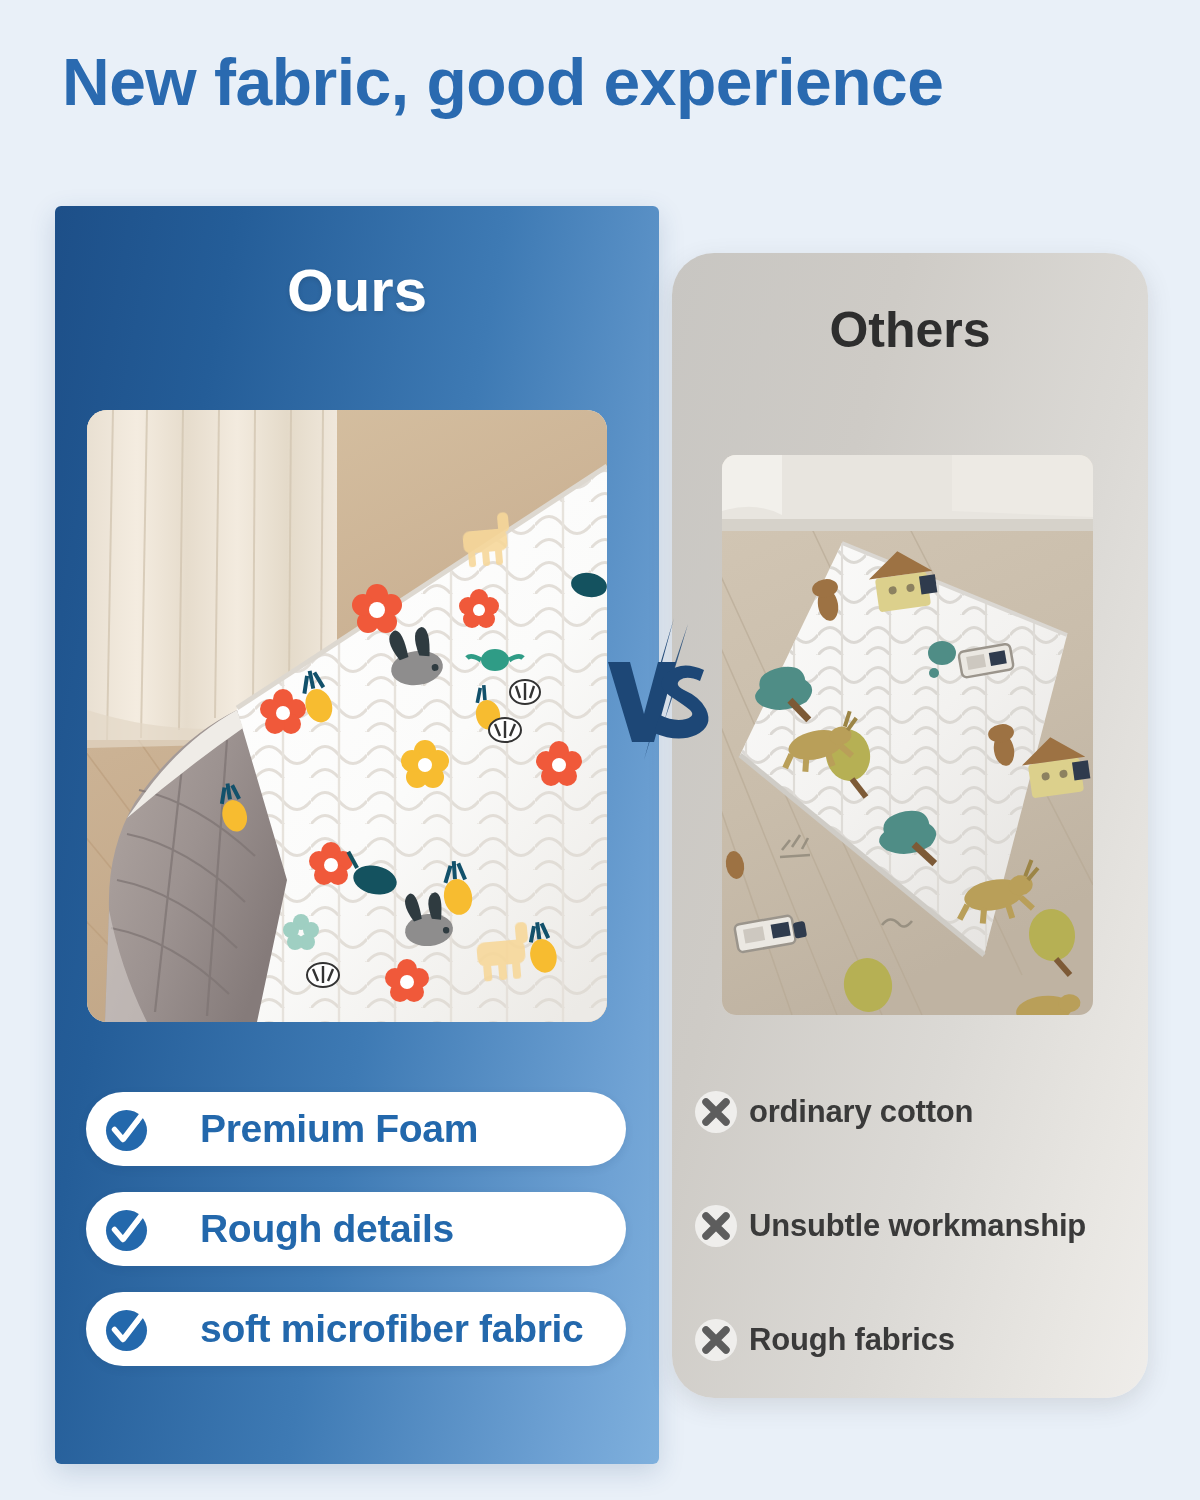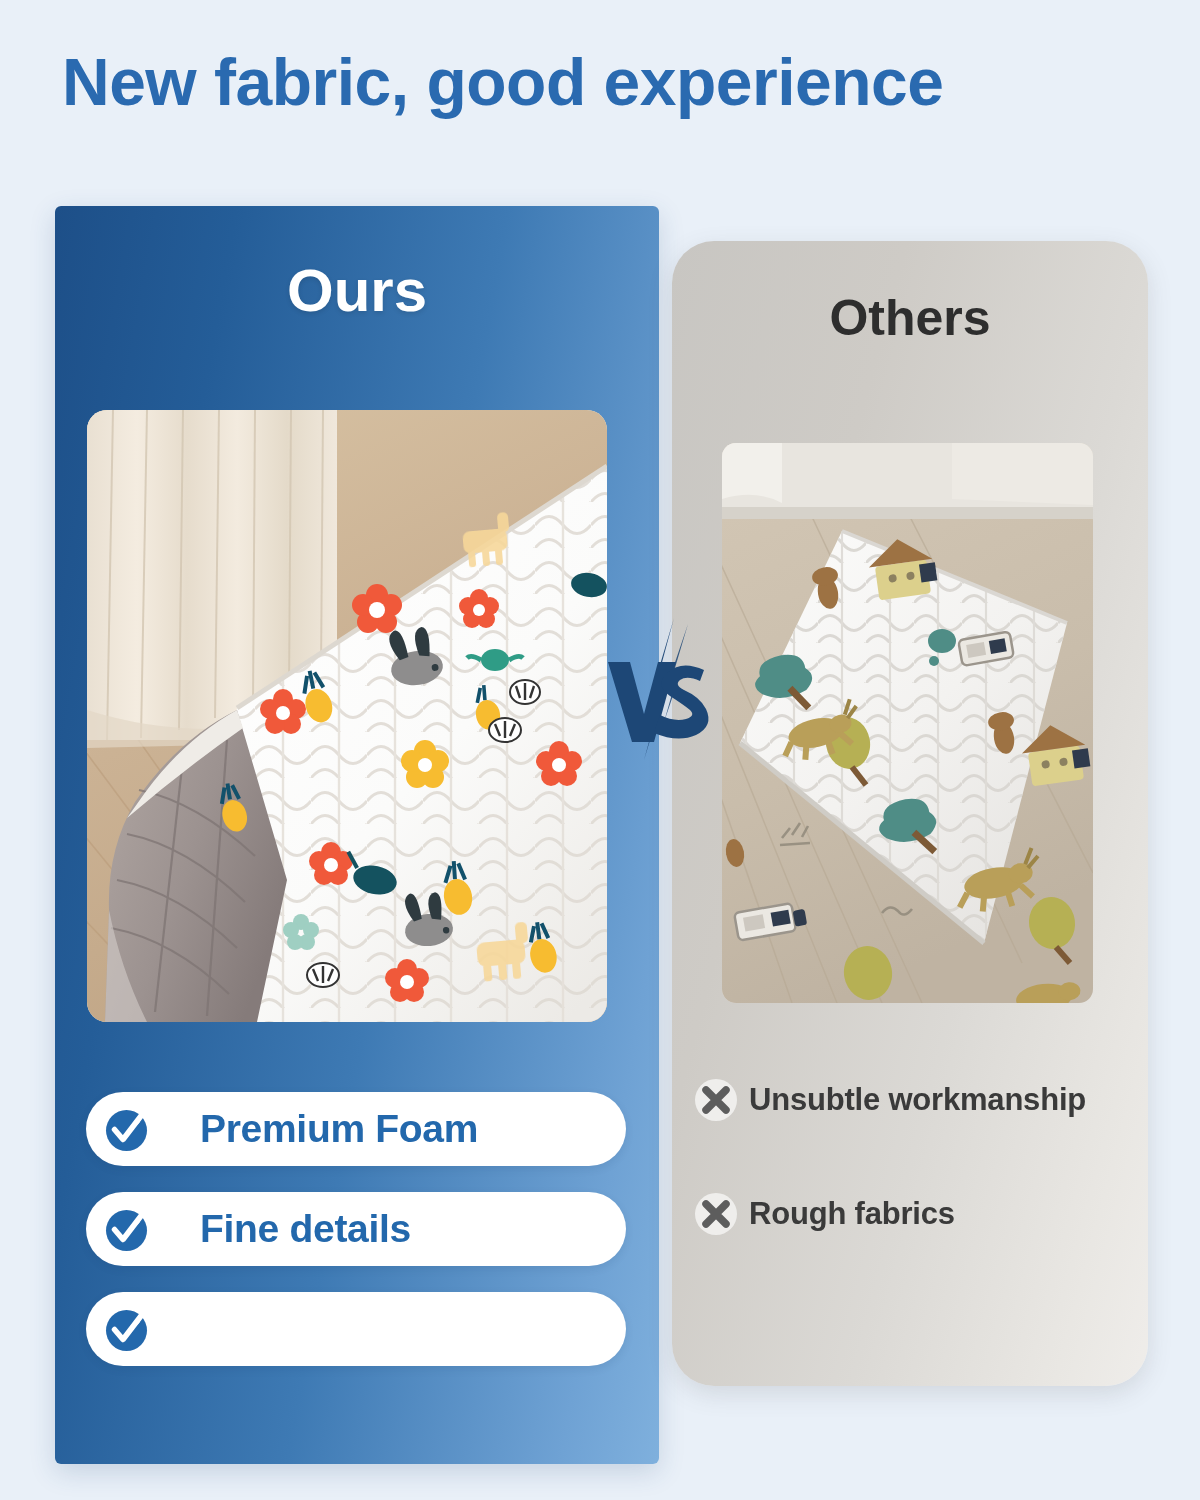--- a/index.html
+++ b/index.html
@@ -63,21 +63,21 @@
     height: 612px;
     border-radius: 20px;
     overflow: hidden;
     background: #f2ece2;
   }
 
   
   .panel-others {
     position: absolute;
     left: 672px;
-    top: 241px;
+    top: 253px;
     width: 476px;
     height: 1145px;
     border-radius: 42px;
     background: linear-gradient(105deg, #c8c6c2 0%, #cecbc6 30%, #dbd9d5 62%, #e9e7e3 88%, #efedea 100%);
     box-shadow: 0 8px 24px rgba(90,90,95,0.16);
     overflow: hidden;
   }
 
   .others-heading {
     position: absolute;
@@ -439,31 +439,32 @@
     </div>
 
     <div class="ours-item">
       <span class="check-badge">
         <svg viewBox="0 0 47 47" width="47" height="47">
           <circle cx="23.5" cy="24.5" r="20.5" fill="#2368ac"></circle>
           <path d="M12 24 L20.5 33.5 L41 6.5 L36.5 16.5 L21 32 Z" fill="#ffffff"></path>
           <path d="M11.5 23.5 L20 33.5 L41 6" fill="none" stroke="#ffffff" stroke-width="5.5" stroke-linecap="round" stroke-linejoin="round"></path>
         </svg>
       </span>
-      <span class="ours-item-label">Fine details</span>
+      <span class="ours-item-label">Rough details</span>
     </div>
 
     <div class="ours-item">
       <span class="check-badge">
         <svg viewBox="0 0 47 47" width="47" height="47">
           <circle cx="23.5" cy="24.5" r="20.5" fill="#2368ac"></circle>
           <path d="M12 24 L20.5 33.5 L41 6.5 L36.5 16.5 L21 32 Z" fill="#ffffff"></path>
           <path d="M11.5 23.5 L20 33.5 L41 6" fill="none" stroke="#ffffff" stroke-width="5.5" stroke-linecap="round" stroke-linejoin="round"></path>
         </svg>
       </span>
+      <span class="ours-item-label">soft microfiber fabric</span>
     </div>
 
   </div>
 </div>
 
 <div class="panel-others">
 
   <div class="others-heading">Others</div>
 
   <div class="others-photo-frame">
@@ -594,20 +595,29 @@
         <g stroke="#8e8779" stroke-width="2.6" fill="none" opacity="0.8">
           <path d="M60 395 l8 -10 M70 392 l8 -12 M80 394 l6 -11 M58 402 l30 -2"></path>
           <path d="M160 470 q8 -10 16 -2 q6 8 14 -2"></path>
         </g>
       </g>
     </svg>
   </div>
 
   <div class="others-list">
 
+    <div class="others-item">
+      <span class="x-badge">
+        <svg viewBox="0 0 46 46" width="46" height="46">
+          <circle cx="23" cy="23" r="21" fill="#efeeec"></circle>
+          <path d="M13 13 L33 33 M33 13 L13 33" stroke="#5d5d5d" stroke-width="7.5" stroke-linecap="round"></path>
+        </svg>
+      </span>
+      <span class="others-item-label">ordinary cotton</span>
+    </div>
 
     <div class="others-item">
       <span class="x-badge">
         <svg viewBox="0 0 46 46" width="46" height="46">
           <circle cx="23" cy="23" r="21" fill="#efeeec"></circle>
           <path d="M13 13 L33 33 M33 13 L13 33" stroke="#5d5d5d" stroke-width="7.5" stroke-linecap="round"></path>
         </svg>
       </span>
       <span class="others-item-label">Unsubtle workmanship</span>
     </div>

